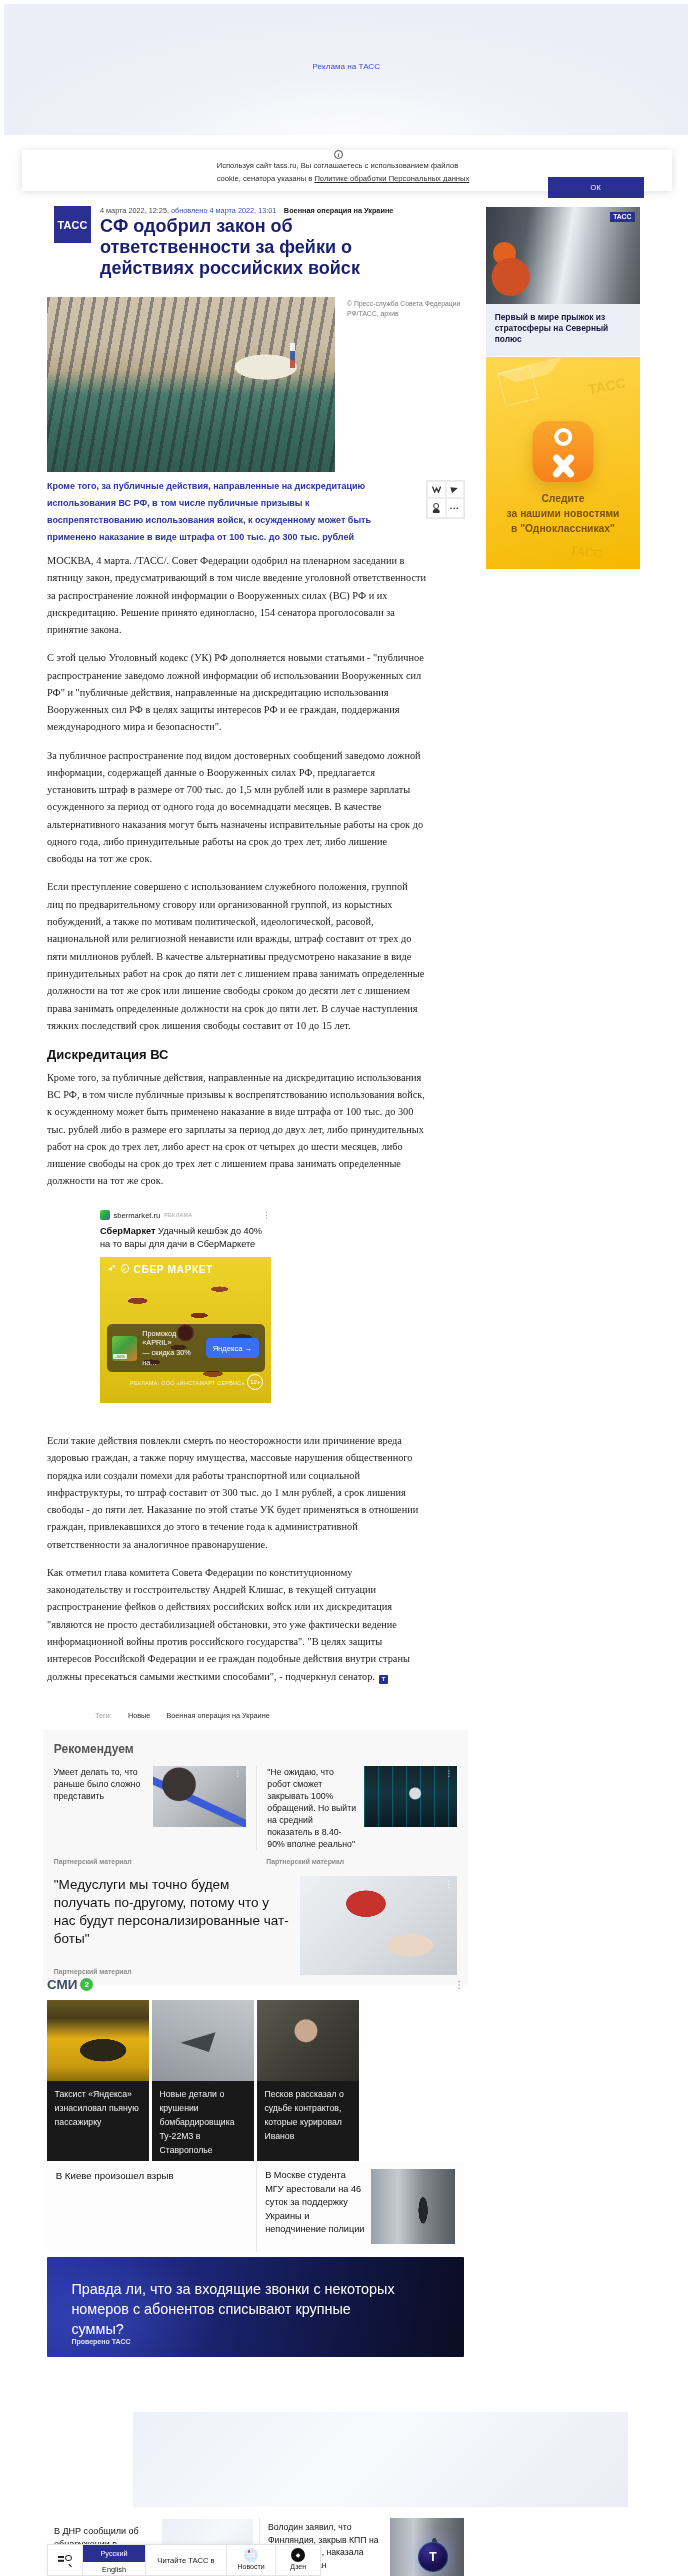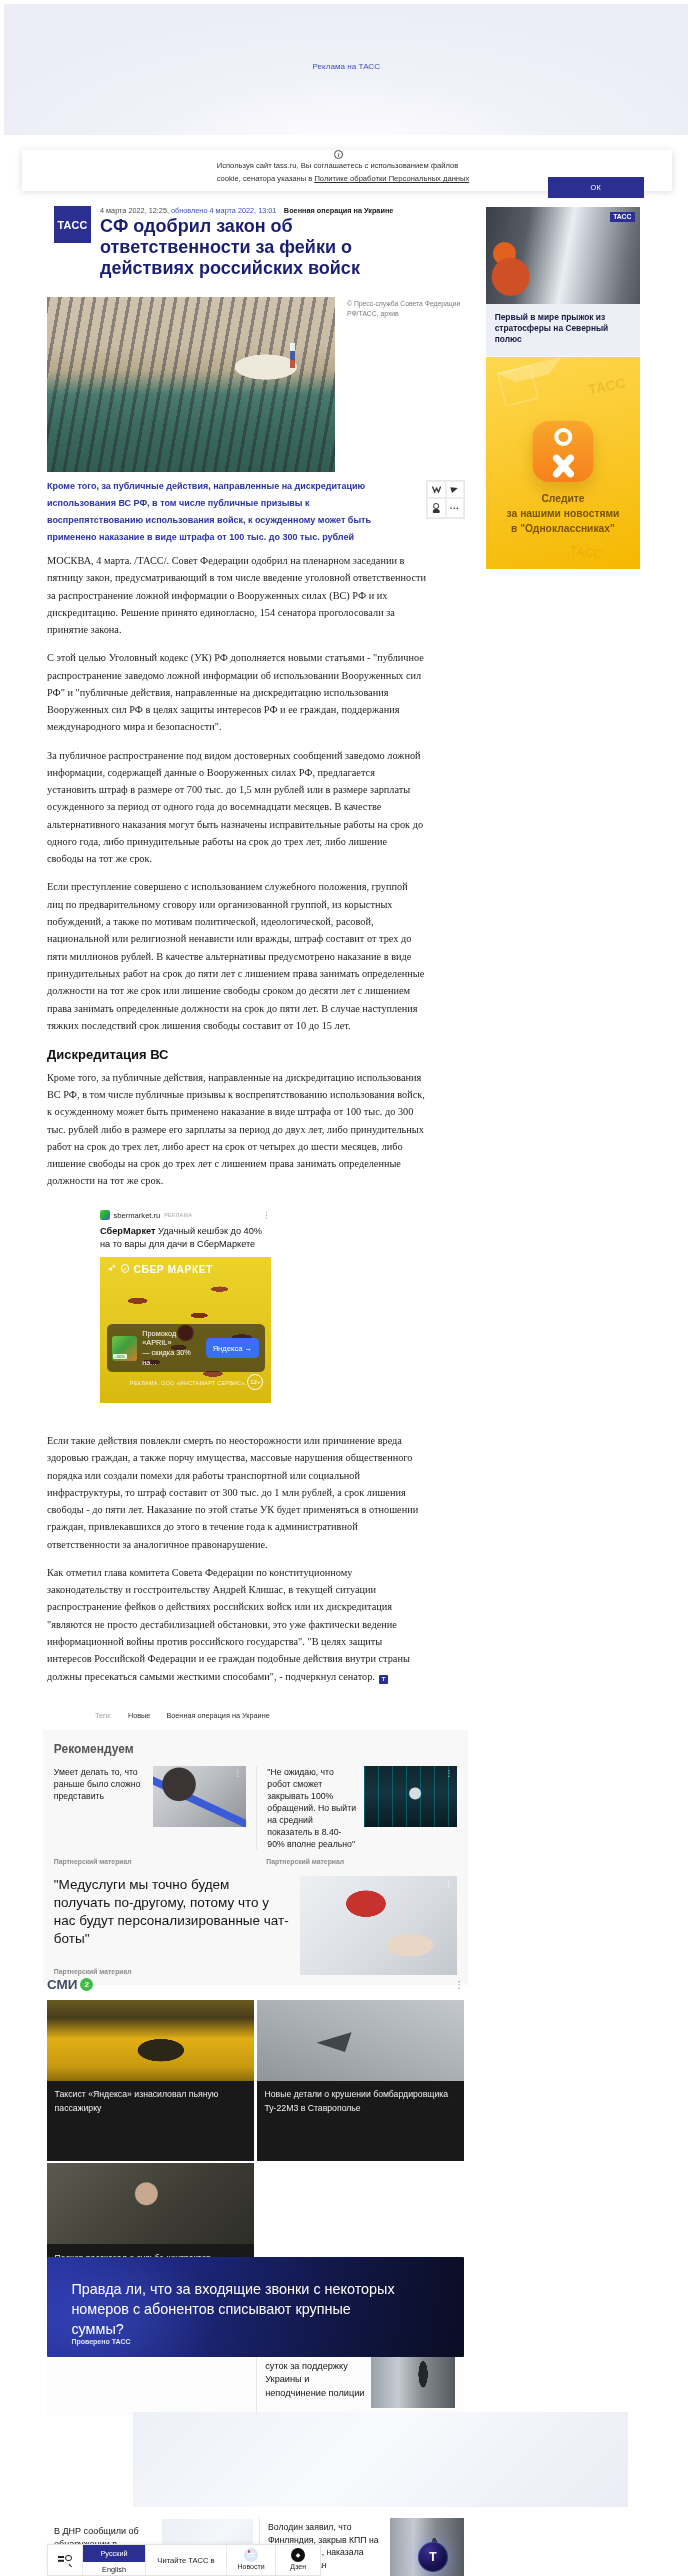--- a/index.html
+++ b/index.html
@@ -147,21 +147,21 @@
     radial-gradient(ellipse 38px 18.4px at 70% 70%, #e9d6c4 0 60%, transparent 62%),
     linear-gradient(135deg,#eef0f3,#dadee3 55%,#c3c8ce); }
 
   
   .smi2 { position:absolute; left:47px; top:1977px; width:417px; }
   .smi2-head { display:flex; align-items:center; }
   .smi2-brand { font-size:13.5px; font-weight:bold; color:#3f4d66; }
   .smi2-badge { width:13px; height:13px; background:#3fbb46; border-radius:50%; color:#fff; font-size:8.1px; font-weight:bold;
     display:flex; align-items:center; justify-content:center; margin-left:2.7px; }
   .smi2-menu { margin-left:auto; color:#777; font-size:9.7px; cursor:pointer; }
-  .smi2-cards { display:grid; grid-template-columns:repeat(2,1fr); gap:2.7px; margin-top:7.6px; }
+  .smi2-cards { display:grid; grid-template-columns:repeat(4,1fr); gap:2.7px; margin-top:7.6px; }
   .scard { background:#191919; height:161px; cursor:pointer; }
   .scard .img { height:81px; }
   .scard .stxt { padding:6.5px 7.6px; color:#f2f2f2; font-size:8.7px; line-height:14px; overflow-wrap:anywhere; }
   .img-taxi { background:radial-gradient(ellipse 38px 18.4px at 55% 62%, #2c2618 0 60%, transparent 62%),
     linear-gradient(180deg,#6b5a20 0%, #483c1a 22%, #e3ae14 48%, #c79a10 82%, #8c6d0c 100%); }
   .img-plane { background:linear-gradient(200deg,#c4c8cc,#aab0b6 50%,#8f959b); position:relative; overflow:hidden; }
   .img-plane::after { content:""; position:absolute; left:30%; top:34%; width:0; height:0;
     border-left:30px solid transparent; border-bottom:21.7px solid #3f454b; transform:rotate(18deg); }
   .img-peskov { background:radial-gradient(circle at 48% 38%, #c8a88e 0 10.8px, transparent 12px),
     linear-gradient(135deg,#5a5a50,#3c3c34 60%,#2e2e28); }

